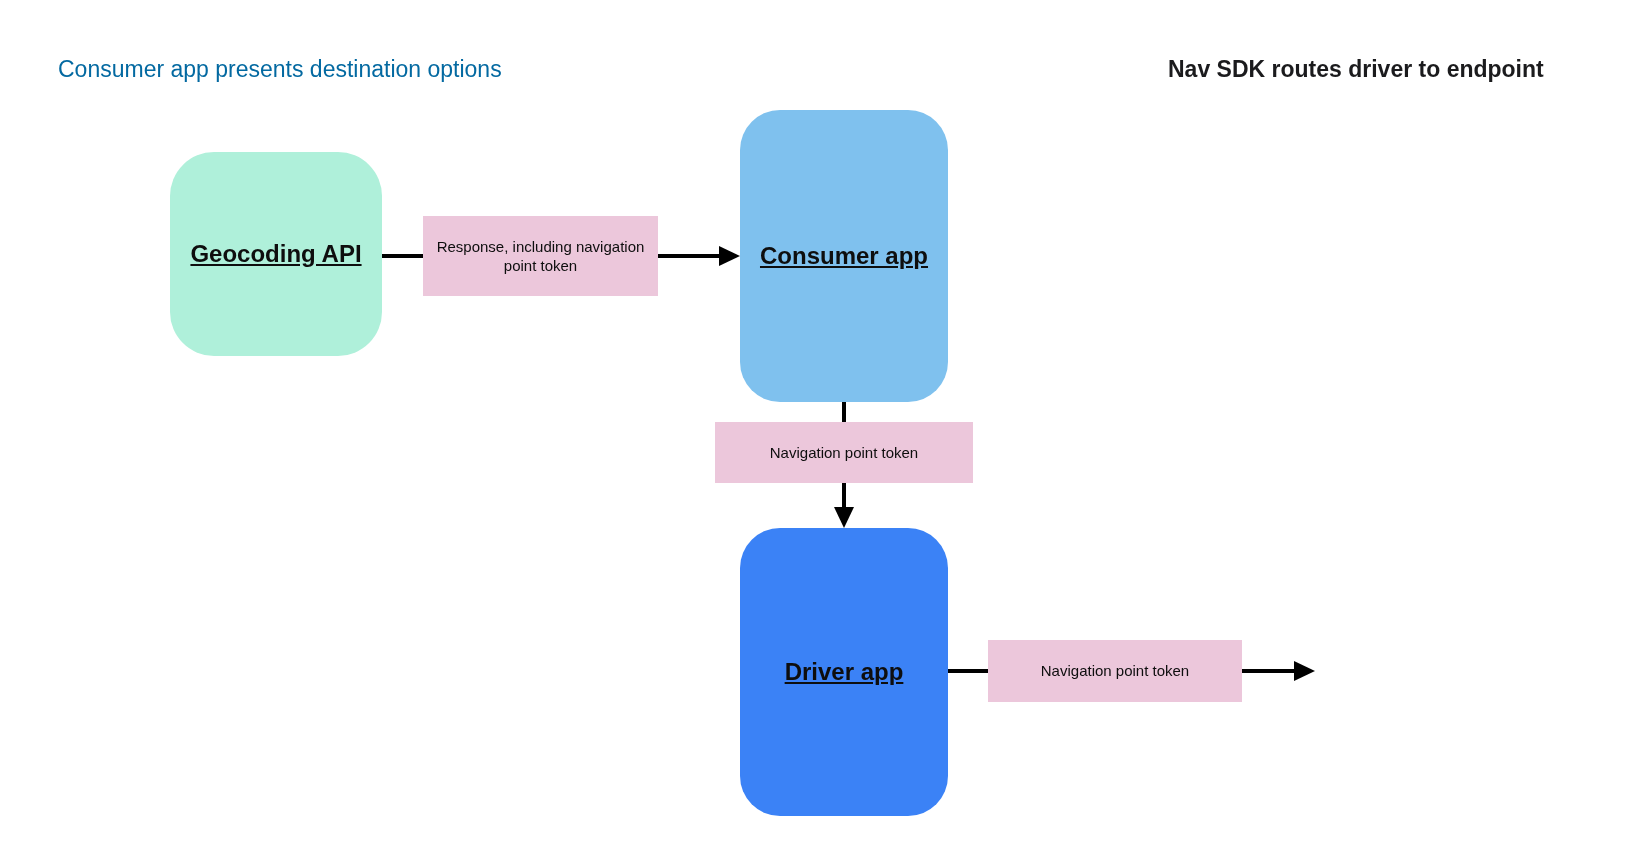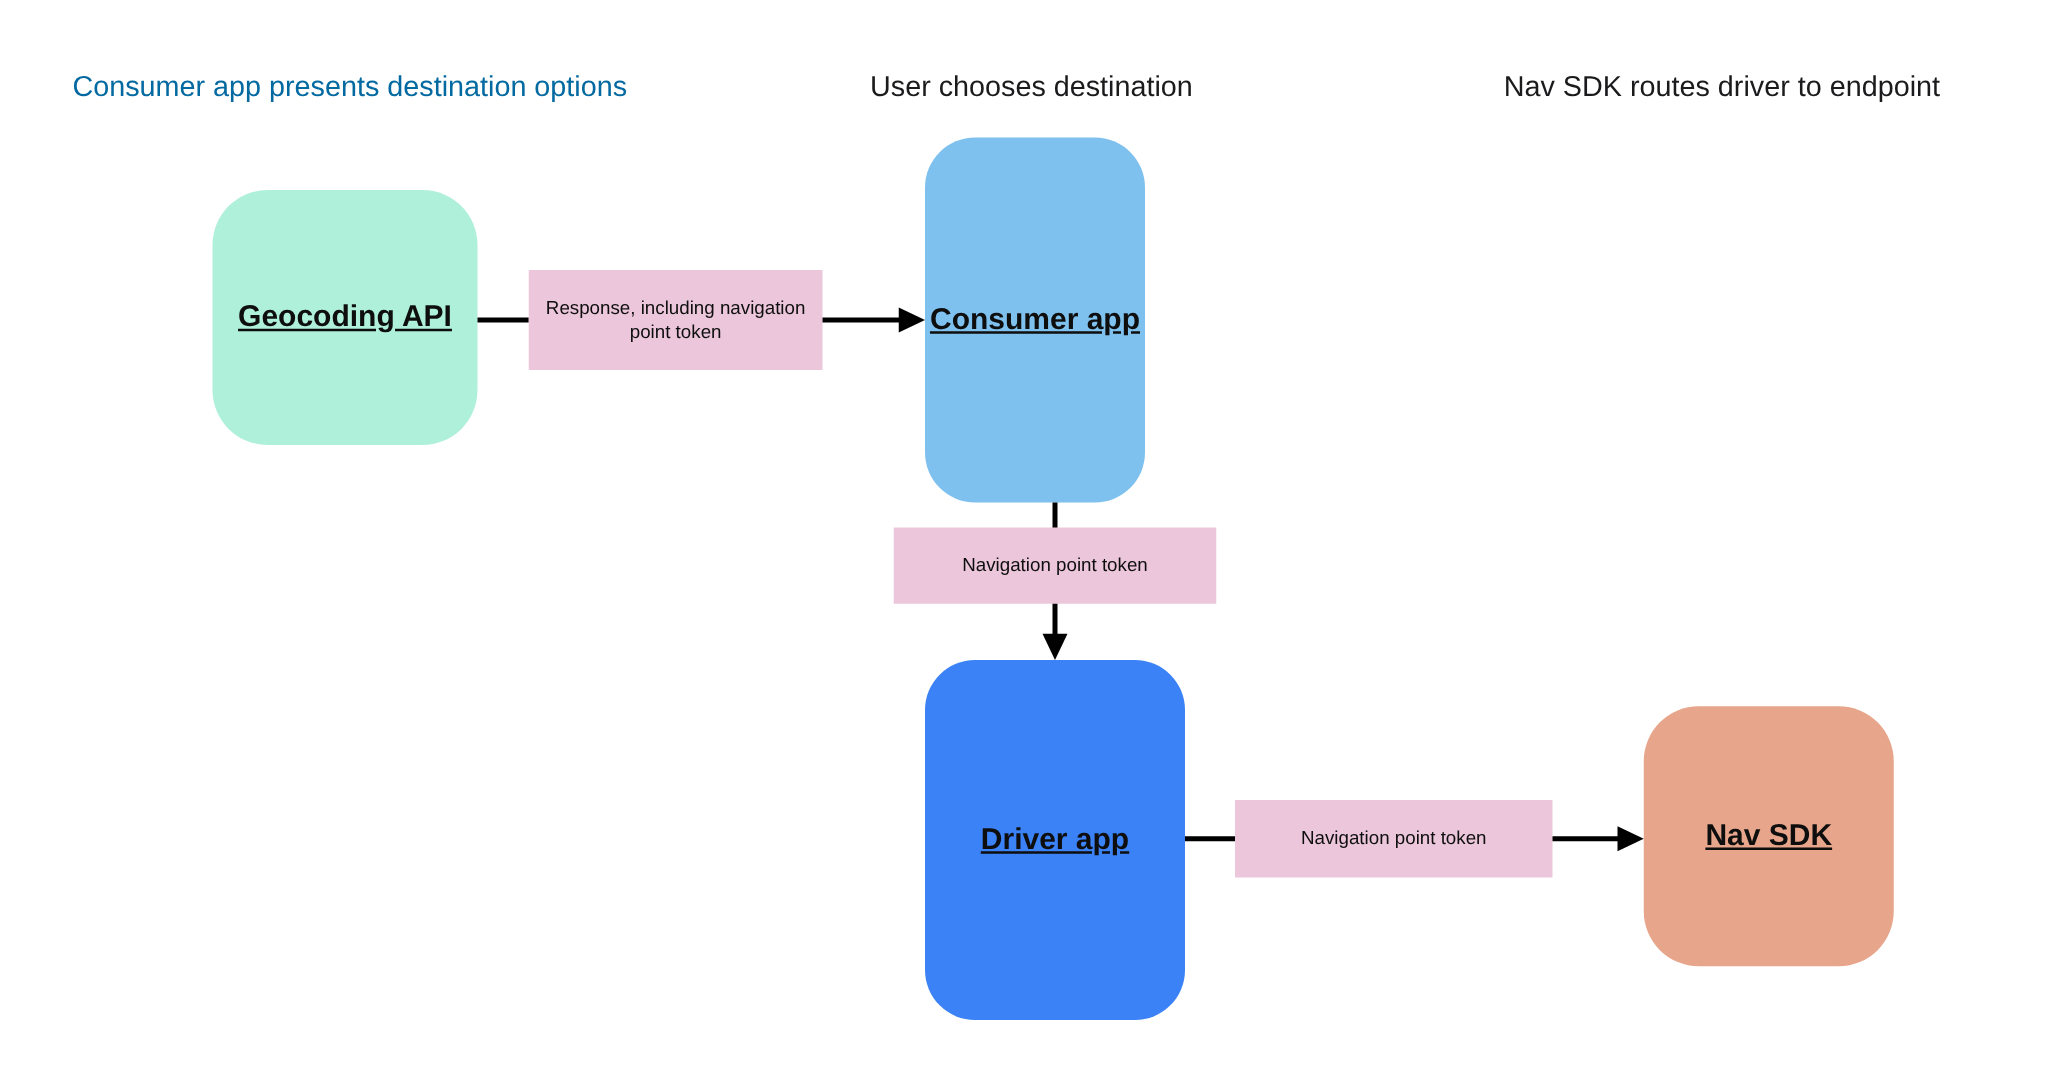--- a/index.html
+++ b/index.html
@@ -18,35 +18,35 @@
   .phase-heading {
     position: absolute;
     top: 56px;
     font-size: 23px;
     font-weight: 400;
     color: #1b1b1d;
     white-space: nowrap;
   }
   .ph-1 { left: 58px; }
   .ph-2 { left: 696px; }
-  .ph-3 { left: 1203px; }
+  .ph-3 { left: 1168px; font-weight: bold; }
 
   .node {
     position: absolute;
     display: flex;
     align-items: center;
     justify-content: center;
     font-size: 24px;
     font-weight: 700;
     color: #0e0e0e;
     text-align: center;
     text-decoration: underline;
   }
   .node-geocoding { left: 170px; top: 152px; width: 212px; height: 204px; border-radius: 44px; }
-  .node-consumer  { left: 740px; top: 110px; width: 176px; height: 292px; border-radius: 40px; align-items: center; }
+  .node-consumer  { left: 740px; top: 110px; width: 208px; height: 292px; border-radius: 40px; align-items: center; }
   .node-driver    { left: 740px; top: 528px; width: 208px; height: 288px; border-radius: 40px; }
   .node-navsdk    { left: 1315px; top: 565px; width: 200px; height: 208px; border-radius: 44px; }
 
   .edge-label {
     position: absolute;
     display: flex;
     align-items: center;
     justify-content: center;
     text-align: center;
     font-size: 15px;
@@ -84,38 +84,34 @@
   .ah-1 { left: 719px;  top: 246px; }
   .ah-2 { left: 834px;  top: 507px; }
   .ah-3 { left: 1294px; top: 661px; }
 </style>
 </head>
 <body>
 
 <div class="canvas" style="--arrow: #000000; background-color: rgb(255, 255, 255);">
 
   <div class="phase-heading ph-1" style="color: #0369a1;">Consumer app presents destination options</div>
-  <div class="phase-heading ph-2" style="color: rgb(27, 27, 29);">User chooses destination</div>
   <div class="phase-heading ph-3" style="color: rgb(27, 27, 29);">Nav SDK routes driver to endpoint</div>
 
   <div class="node node-geocoding" style="background-color: rgb(175, 240, 218);">
     <span>Geocoding API</span>
   </div>
 
   <div class="node node-consumer" style="background-color: rgb(127, 193, 238);">
     <span>Consumer app</span>
   </div>
 
   <div class="node node-driver" style="background-color: #3b82f6;">
     <span>Driver app</span>
   </div>
 
-  <div class="node node-navsdk" style="background-color: rgb(231, 166, 139);">
-    <span>Nav SDK</span>
-  </div>
 
   <div class="line l-1a"></div>
   <div class="edge-label el-1" style="background-color: rgb(236, 199, 219);">Response, including navigation point token</div>
   <div class="line l-1b"></div>
   <div class="arrowhead ah-right ah-1"></div>
 
   <div class="line l-2a"></div>
   <div class="edge-label el-2" style="background-color: rgb(236, 199, 219);">Navigation point token</div>
   <div class="line l-2b"></div>
   <div class="arrowhead ah-down ah-2"></div>

